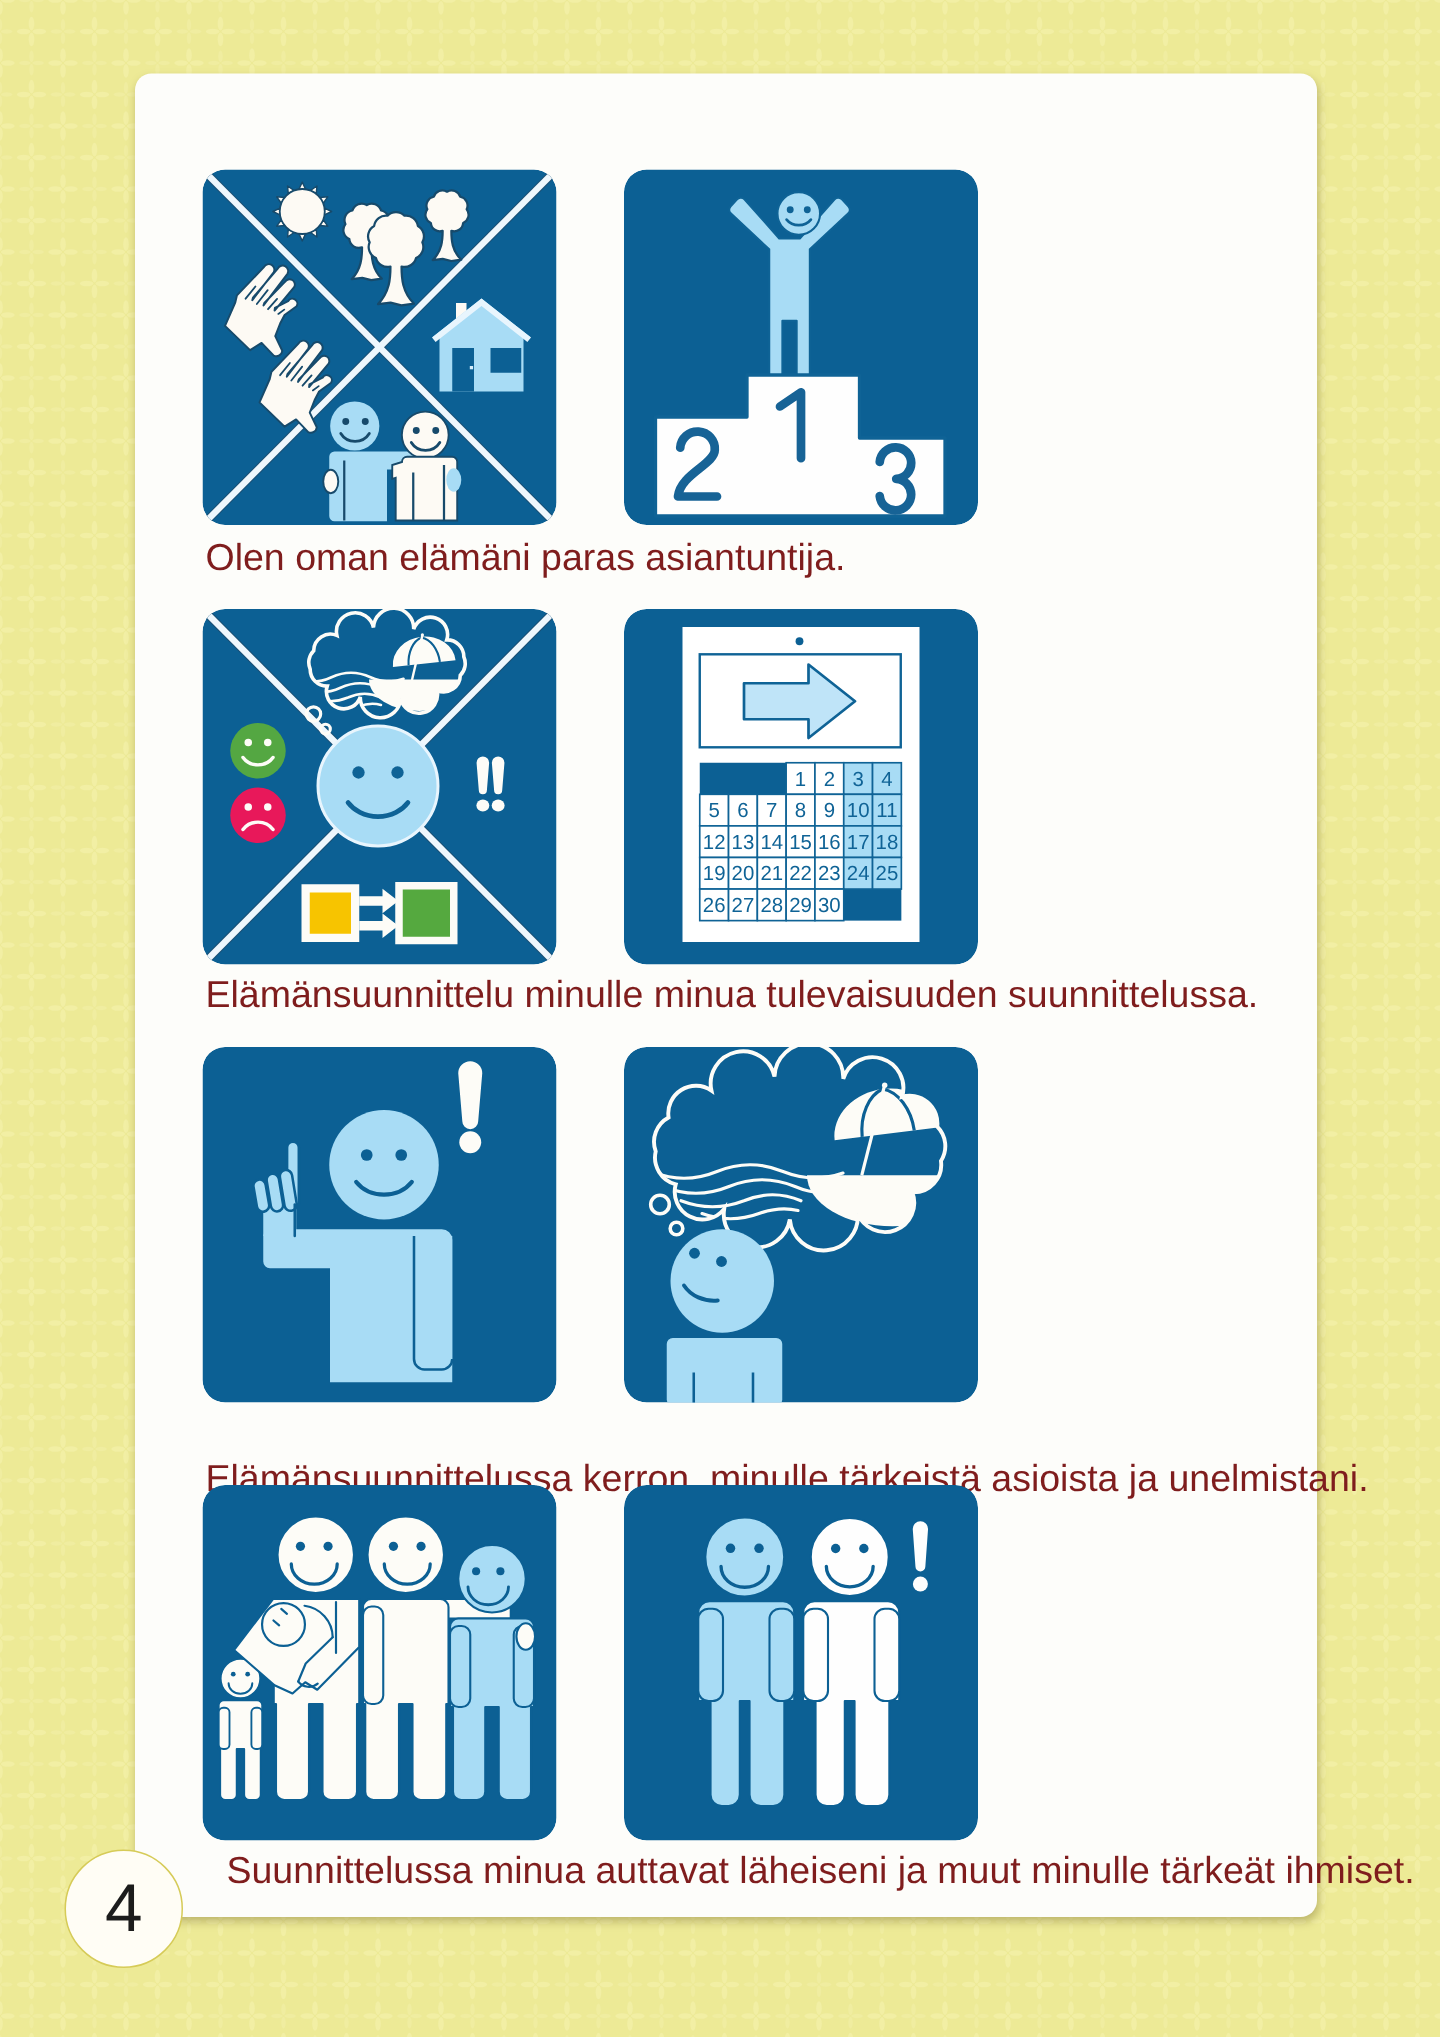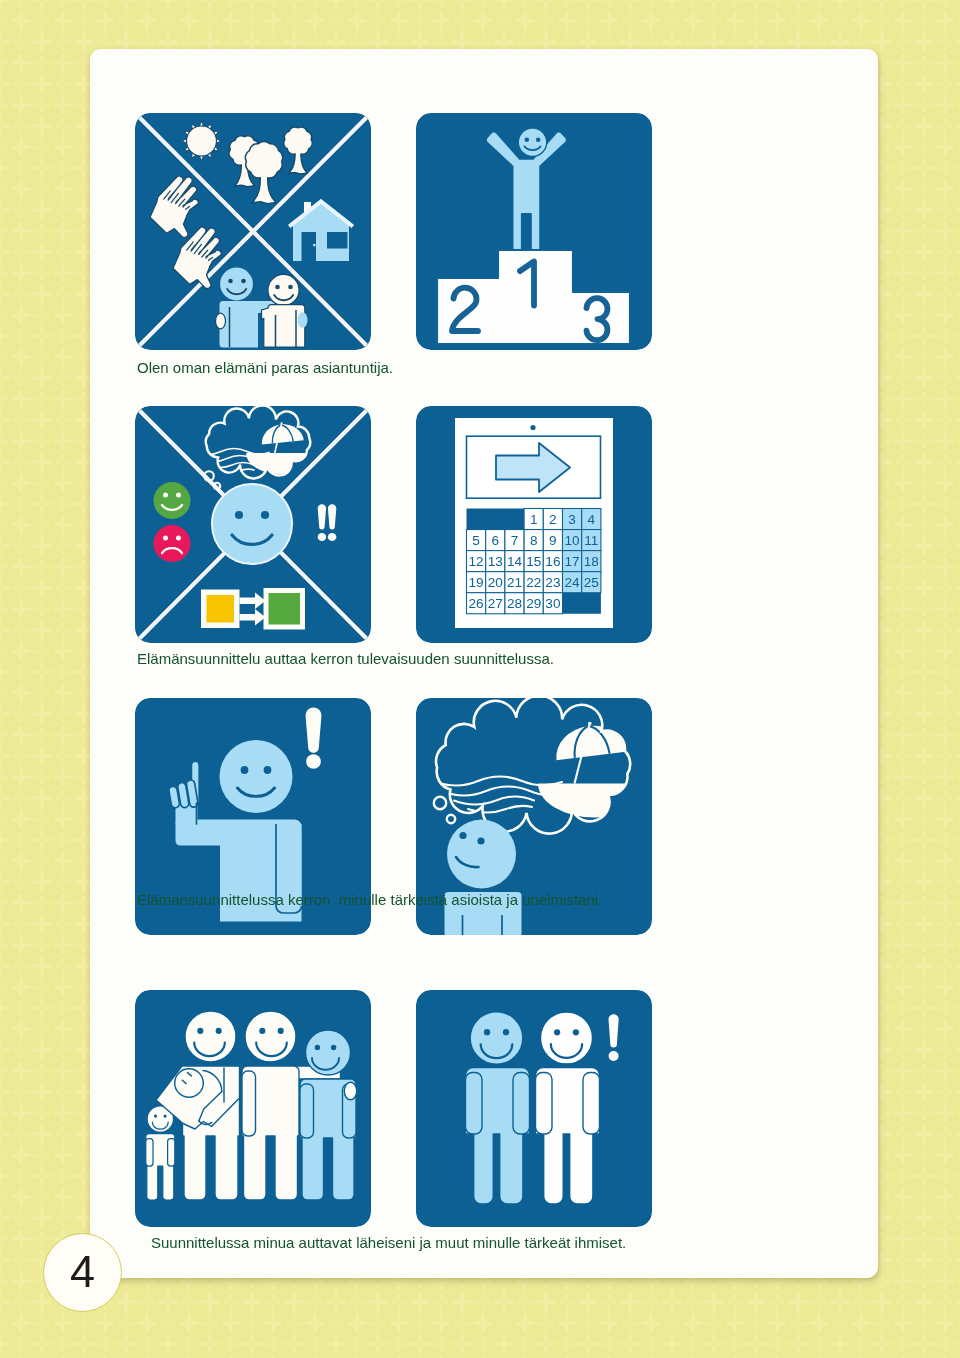--- a/index.html
+++ b/index.html
@@ -4,34 +4,34 @@
 <style>
   html,body{margin:0;padding:0;}
   body{width:960px;height:1358px;overflow:hidden;
        font-family:"Liberation Sans",sans-serif;
        background:#edea96;position:relative;}
   #bgpattern{position:absolute;left:0;top:0;width:960px;height:1358px;}
   #card{position:absolute;left:90px;top:49px;width:788px;height:1229px;background:#fdfdfa;
         border-radius:11px;box-shadow:1px 3px 6px rgba(120,108,45,.40);}
   .tile{position:absolute;width:236px;height:237px;}
   .tile svg{display:block;width:236px;height:237px;}
-  .caption{position:absolute;font-size:15px;color:#14532d;white-space:pre;line-height:1;}
+  .caption{position:absolute;font-size:25px;color:#7f1d1d;white-space:pre;line-height:1;}
   #pagenum{position:absolute;left:43px;top:1233px;width:79px;height:79px;border-radius:50%;
            background:#fffdf5;border:1.3px solid #d6cb58;box-sizing:border-box;
            display:flex;align-items:center;justify-content:center;
            font-size:45px;color:#1c1c1c;line-height:1;padding-bottom:2px;}
   #tile-r1c1{left:135px;top:113px}
   #tile-r1c2{left:416px;top:113px}
   #cap1{left:137px;top:360px}
   #tile-r2c1{left:135px;top:406px}
   #tile-r2c2{left:416px;top:406px}
   #cap2{left:137px;top:651px}
   #tile-r3c1{left:135px;top:698px}
   #tile-r3c2{left:416px;top:698px}
-  #cap3{left:137px;top:892px}
+  #cap3{left:137px;top:974px}
   #tile-r4c1{left:135px;top:990px}
   #tile-r4c2{left:416px;top:990px}
   #cap4{left:151px;top:1235px}
 </style>
 </head>
 <body>
 
 <div id="bgpattern">
 <svg xmlns="http://www.w3.org/2000/svg" width="960" height="1358" preserveAspectRatio="none">
 <defs>
@@ -367,21 +367,21 @@
 <text x="156.10" y="180.88" text-anchor="middle" font-size="13.6" fill="#0f6396">24</text>
 <text x="175.30" y="180.88" text-anchor="middle" font-size="13.6" fill="#0f6396">25</text>
 <text x="60.10" y="201.92" text-anchor="middle" font-size="13.6" fill="#0f6396">26</text>
 <text x="79.30" y="201.92" text-anchor="middle" font-size="13.6" fill="#0f6396">27</text>
 <text x="98.50" y="201.92" text-anchor="middle" font-size="13.6" fill="#0f6396">28</text>
 <text x="117.70" y="201.92" text-anchor="middle" font-size="13.6" fill="#0f6396">29</text>
 <text x="136.90" y="201.92" text-anchor="middle" font-size="13.6" fill="#0f6396">30</text>
 </g>
 </svg>
 </div>
-<div class="caption" id="cap2">Elämänsuunnittelu auttaa kerron tulevaisuuden suunnittelussa.</div>
+<div class="caption" id="cap2">Elämänsuunnittelu minulle minua tulevaisuuden suunnittelussa.</div>
 
 <div class="tile" id="tile-r3c1">
 <svg viewBox="0 0 236 237" xmlns="http://www.w3.org/2000/svg">
 <defs>
         <clipPath id="c5">
           <rect width="236" height="237" rx="15"></rect>
         </clipPath>
       </defs>
 <g clip-path="url(#c5)">
 <rect width="236" height="237" rx="15" fill="#0c6094"></rect>

